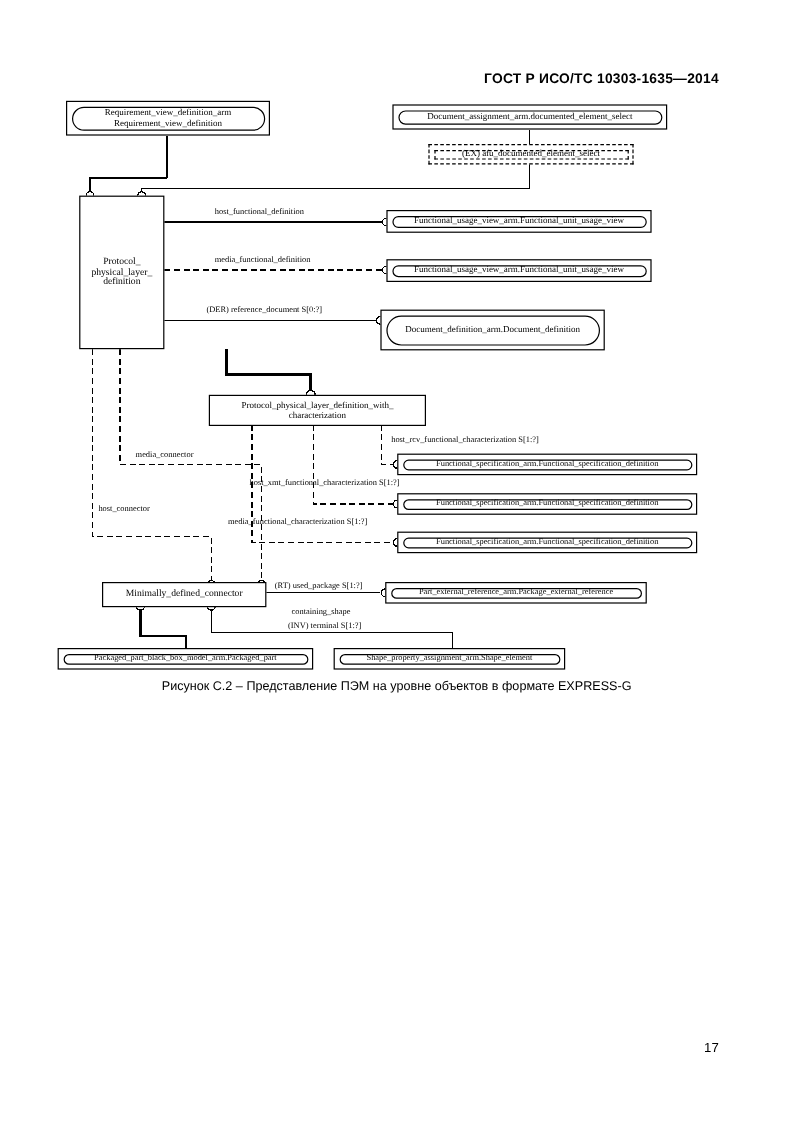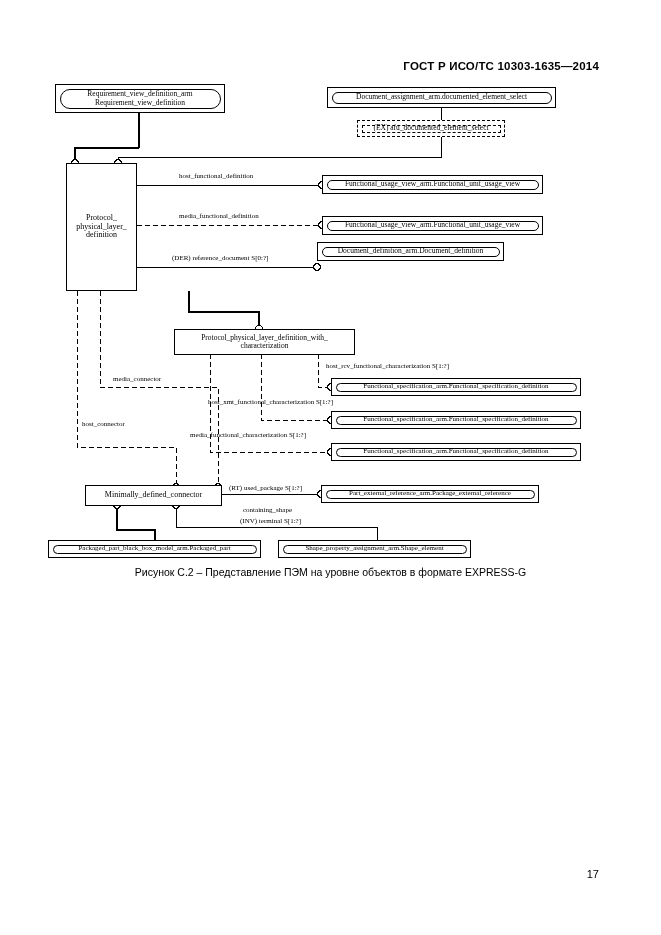--- a/index.html
+++ b/index.html
@@ -164,21 +164,21 @@
         </div>
       </div>
     </div>
 
     <div class="ebox fs75" style="left:327px; top:87px; width:229px; height:21px;">
       <div class="inner">
         <span>Document_assignment_arm.documented_element_select</span>
       </div>
     </div>
 
-    <div class="ebox dashed fs75" style="left:357px; top:120px; width:148px; height:17px;">
+    <div class="ebox dashed fs75" style="left:357px; top:120px; width:171px; height:17px;">
       <div class="inner">
         <span>(EX) afu_documented_element_select</span>
       </div>
     </div>
 
     <div class="ebox plain fs8" style="left:66px; top:163px; width:71px; height:128px;">
       <div>
         <div>Protocol_</div>
         <div>physical_layer_</div>
         <div>definition</div>
@@ -190,21 +190,21 @@
         <span>Functional_usage_view_arm.Functional_unit_usage_view</span>
       </div>
     </div>
 
     <div class="ebox fs75" style="left:322px; top:216px; width:221px; height:19px;">
       <div class="inner">
         <span>Functional_usage_view_arm.Functional_unit_usage_view</span>
       </div>
     </div>
 
-    <div class="ebox fs75" style="left:317px; top:242px; width:187px; height:19px;">
+    <div class="ebox fs75" style="left:317px; top:258px; width:187px; height:34px;">
       <div class="inner">
         <span>Document_definition_arm.Document_definition</span>
       </div>
     </div>
 
     <div class="ebox plain fs75" style="left:174px; top:329px; width:181px; height:26px;">
       <div>
         <div>Protocol_physical_layer_definition_with_</div>
         <div>characterization</div>
       </div>

